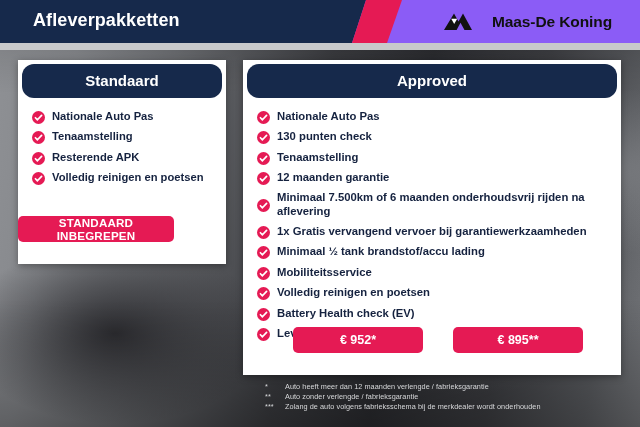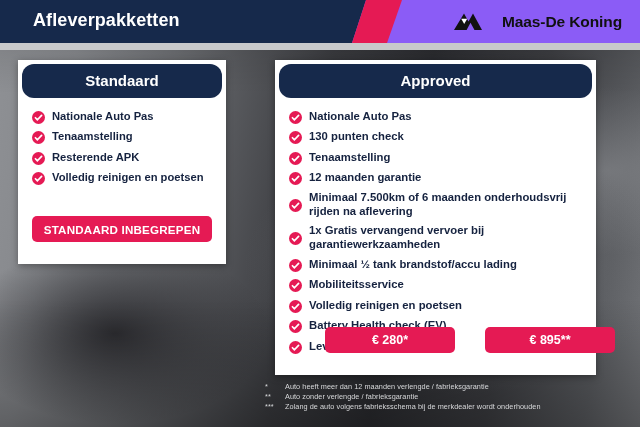--- a/index.html
+++ b/index.html
@@ -59,21 +59,21 @@
   #header-title {
     position: absolute;
     left: 33px; top: 10px;
     color: #ffffff;
     font-size: 18px;
     font-weight: bold;
     letter-spacing: 0.1px;
   }
   #brand {
     position: absolute;
-    right: 18px; top: 0;
+    right: 28px; top: 0;
     height: 43px;
     display: flex;
     align-items: center;
     gap: 19px;
   }
   #brand-mark { display: block; }
   #brand-name {
     color: #111111;
     font-size: 15.5px;
     font-weight: bold;
@@ -86,21 +86,21 @@
     background: #c8c9cb;
   }
 
   
   .card {
     position: absolute;
     background: #ffffff;
     box-shadow: 0 2px 7px rgba(0,0,0,0.35);
   }
   #card-standaard { left: 18px; top: 60px; width: 208px; height: 204px; }
-  #card-approved  { left: 243px; top: 60px; width: 321px; height: 315px; margin-left: 32px; }
+  #card-approved  { left: 243px; top: 60px; width: 378px; height: 315px; }
 
   .card-head {
     background: #16294b;
     color: #ffffff;
     text-align: center;
     font-size: 15px;
     font-weight: bold;
     height: 34px;
     line-height: 34px;
     margin: 4px 4px 0 4px;
@@ -137,22 +137,22 @@
     color: #ffffff;
     border: none;
     border-radius: 5px;
     font-family: "Liberation Sans", sans-serif;
     font-weight: bold;
     text-align: center;
     cursor: pointer;
   }
   #std-btn {
     position: absolute;
-    left: 14px; bottom: 22px;
-    width: 180px; height: 26px;
+    left: 0; bottom: 22px;
+    width: 156px; height: 26px;
     font-size: 11.6px;
     letter-spacing: 0.2px;
   }
   #price-row {
     position: absolute;
     left: 50px; bottom: 22px;
     width: 290px;
     display: flex;
     justify-content: space-between;
   }
@@ -310,21 +310,21 @@
       </li>
       <li class="feature-item">
         <svg class="check-icon" viewBox="0 0 16 16">
           <circle cx="8" cy="8" r="8" fill="#e51a54"></circle>
           <path d="M4.2 8.3 L6.7 10.8 L11.8 5.3" stroke="#ffffff" stroke-width="2.1" fill="none" stroke-linecap="round" stroke-linejoin="round"></path>
         </svg>
         <span class="feature-text">Levenslang gratis APK***</span>
       </li>
     </ul>
   <div id="price-row">
-      <button class="pink-btn price-btn">€ 280*</button>
+      <button class="pink-btn price-btn">€ 952*</button>
       <button class="pink-btn price-btn">€ 895**</button>
     </div>
 </div>
 
 <div id="footnotes">
     <div class="footnote">
       <span class="fn-mark">*</span>
       <span class="fn-text">Auto heeft meer dan 12 maanden verlengde / fabrieksgarantie</span>
     </div>
     <div class="footnote">

